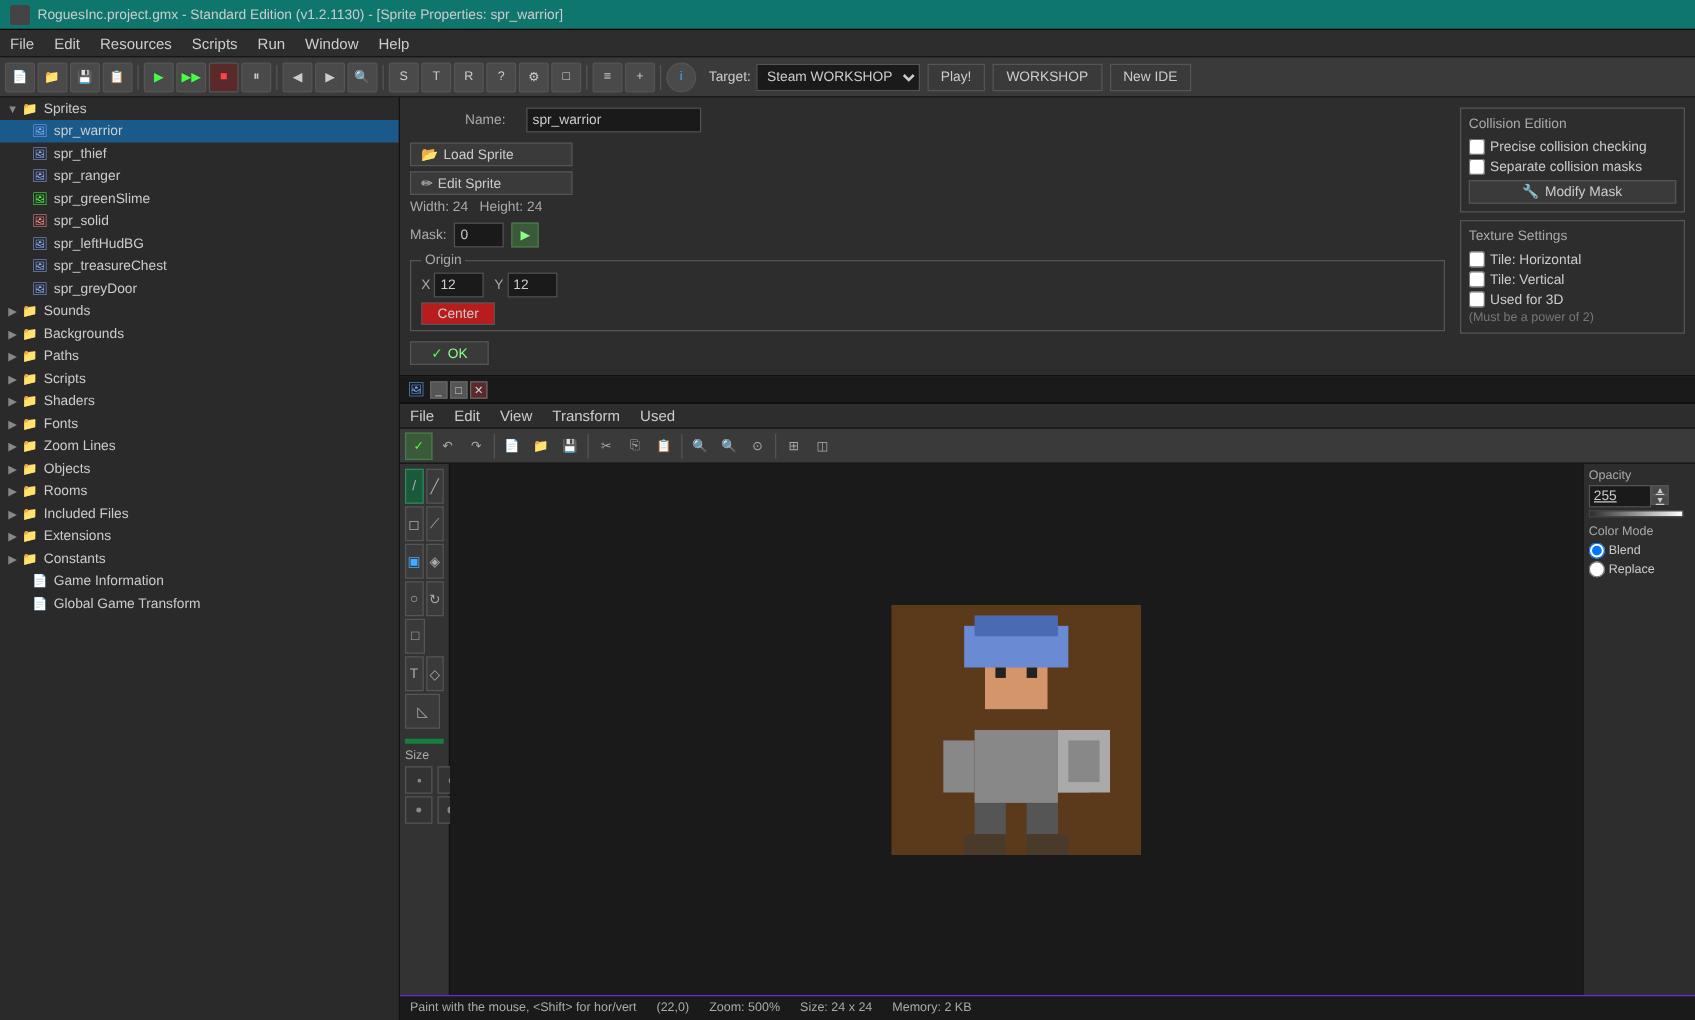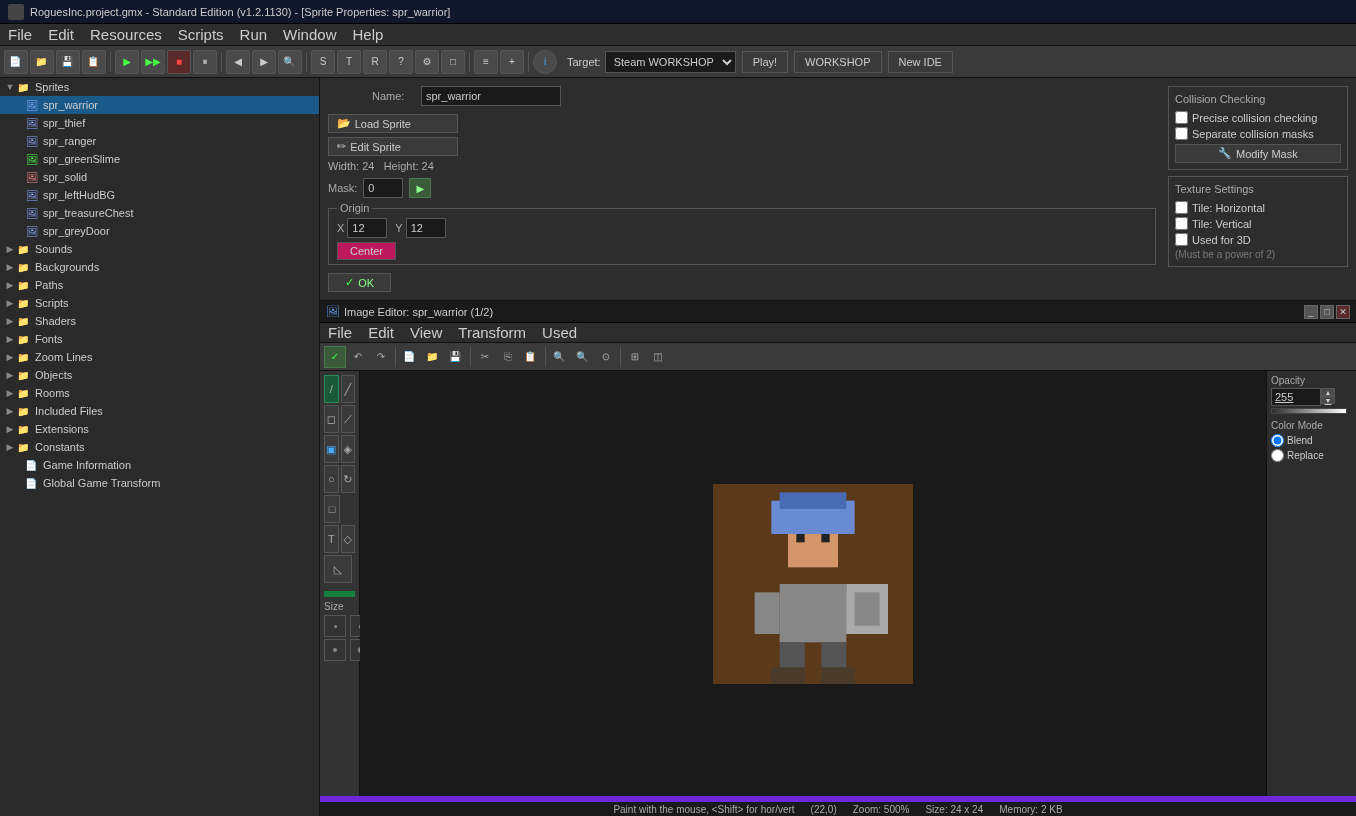--- a/index.html
+++ b/index.html
@@ -1,24 +1,24 @@
 <!DOCTYPE html>
 <html><head>
   <meta charset="utf-8">
   <style>
     * { box-sizing: border-box; margin: 0; padding: 0; }
     body { background: #2d2d2d; color: #ccc; font-family: 'Segoe UI', Arial, sans-serif; font-size: 11px; overflow: hidden; width: 1356px; height: 816px; }
     
     
-    .title-bar { background: #0f172a; color: #ccc; height: 24px; display: flex; align-items: center; padding: 0 8px; font-size: 11px; border-bottom: 1px solid #000; }
+    .title-bar { background: #0f766e; color: #ccc; height: 24px; display: flex; align-items: center; padding: 0 8px; font-size: 11px; border-bottom: 1px solid #000; }
     .title-bar-icon { width: 16px; height: 16px; background: #444; border-radius: 2px; margin-right: 6px; display: inline-block; }
     
     
     .menu-bar { background: #2d2d2d; height: 22px; display: flex; align-items: center; border-bottom: 1px solid #111; }
-    .menu-item { padding: 0 8px; height: 100%; display: flex; align-items: center; cursor: pointer; font-size: 15px; color: #ccc; }
+    .menu-item { padding: 0 8px; height: 100%; display: flex; align-items: center; cursor: pointer; font-size: 12px; color: #ccc; }
     
     
     .toolbar { background: #3a3a3a; height: 32px; display: flex; align-items: center; padding: 0 4px; border-bottom: 1px solid #111; gap: 2px; }
     .toolbar-btn { width: 24px; height: 24px; background: #4a4a4a; border: 1px solid #555; border-radius: 2px; display: flex; align-items: center; justify-content: center; cursor: pointer; font-size: 10px; color: #ccc; }
     .toolbar-sep { width: 1px; height: 20px; background: #555; margin: 0 2px; }
     .toolbar-target { display: flex; align-items: center; margin-left: 8px; gap: 4px; font-size: 11px; }
     .toolbar-select { background: #1a1a1a; border: 1px solid #555; color: #ccc; padding: 2px 4px; font-size: 11px; height: 22px; }
     .toolbar-play-btn { background: #3a3a3a; border: 1px solid #555; color: #ccc; padding: 2px 10px; font-size: 11px; height: 22px; cursor: pointer; margin-left: 4px; }
     
     
@@ -40,21 +40,21 @@
     .sprite-name-input { background: #1a1a1a; border: 1px solid #555; color: #ccc; padding: 1px 4px; font-size: 11px; width: 140px; height: 20px; }
     .sprite-btn { background: #3a3a3a; border: 1px solid #555; color: #ccc; padding: 2px 8px; font-size: 11px; cursor: pointer; display: flex; align-items: center; gap: 4px; margin-bottom: 4px; width: 130px; }
     .sprite-info { font-size: 11px; color: #aaa; margin-top: 4px; }
     .sprite-show-row { display: flex; align-items: center; gap: 6px; margin-top: 6px; }
     .sprite-show-input { background: #1a1a1a; border: 1px solid #555; color: #ccc; width: 40px; padding: 1px 4px; font-size: 11px; height: 20px; }
     .arrow-btn { background: #3a5a3a; border: 1px solid #4a7a4a; color: #8f8; width: 22px; height: 20px; display: flex; align-items: center; justify-content: center; cursor: pointer; font-size: 10px; }
     .origin-row { display: flex; align-items: center; gap: 8px; }
     .origin-coord { display: flex; align-items: center; gap: 3px; }
     .coord-label { color: #aaa; font-size: 11px; }
     .coord-input { background: #1a1a1a; border: 1px solid #555; color: #ccc; width: 40px; padding: 1px 4px; font-size: 11px; height: 20px; }
-    .center-btn { background: #be185d; border: 1px solid #555; color: #ccc; padding: 2px 12px; font-size: 11px; cursor: pointer; margin-top: 4px; }
+    .center-btn { background: #b91c1c; border: 1px solid #555; color: #ccc; padding: 2px 12px; font-size: 11px; cursor: pointer; margin-top: 4px; }
     .ok-btn { background: #3a3a3a; border: 1px solid #555; color: #8f8; padding: 2px 16px; font-size: 11px; cursor: pointer; margin-top: 8px; display: flex; align-items: center; gap: 4px; }
     
     
     .collision-panel { border: 1px solid #555; padding: 6px; width: 180px; }
     .panel-title { color: #aaa; font-size: 11px; margin-bottom: 6px; }
     .checkbox-row { display: flex; align-items: center; gap: 4px; margin-bottom: 3px; font-size: 11px; }
     .modify-btn { background: #3a3a3a; border: 1px solid #555; color: #ccc; padding: 2px 8px; font-size: 11px; cursor: pointer; margin-top: 4px; width: 100%; display: flex; align-items: center; gap: 4px; justify-content: center; }
     
     
     .texture-panel { border: 1px solid #555; padding: 6px; width: 180px; }
@@ -328,21 +328,21 @@
           <button class="center-btn">Center</button>
         </fieldset>
         <button class="ok-btn">
           <span style="color:#4f4;">✓</span>
           <span>OK</span>
         </button>
       </div>
 
       <div style="display:flex; flex-direction:column; gap:6px;">
         <div class="collision-panel">
-          <div class="panel-title">Collision Checking</div>
+          <div class="panel-title">Collision Edition</div>
           <div class="checkbox-row">
             <input type="checkbox" style="">
             <span>Precise collision checking</span>
           </div>
           <div class="checkbox-row">
             <input type="checkbox" style="">
             <span>Separate collision masks</span>
           </div>
           <button class="modify-btn">
             <span>🔧</span>
@@ -365,21 +365,20 @@
             <span>Used for 3D</span>
           </div>
           <div style="color:#777; font-size:10px; margin-top:2px;">(Must be a power of 2)</div>
         </div>
       </div>
     </div>
 
     <div class="image-editor">
       <div class="image-editor-titlebar">
         <span style="color:#6af; margin-right:4px;">🖼</span>
-        <span class="image-editor-title">Image Editor: spr_warrior (1/2)</span>
         <div class="window-controls">
           <div class="window-ctrl">_</div>
           <div class="window-ctrl">□</div>
           <div class="window-ctrl" style="background:#5a2a2a;">✕</div>
         </div>
       </div>
 
       <div class="image-editor-menubar">
         <span class="menu-item">File</span>
         <span class="menu-item">Edit</span>
@@ -434,21 +433,21 @@
             <div class="ie-btn"></div>
           </div>
           <div style="display:flex; gap:2px;">
             <div class="tool-btn">T</div>
             <div class="tool-btn">◇</div>
           </div>
           <div style="display:flex; gap:2px;">
             <div class="tool-btn">◺</div>
           </div>
 
-          <div style="margin-top:6px; border-top:6px solid #15803d; padding-top:4px;">
+          <div style="margin-top:6px; border-top:4px solid #15803d; padding-top:4px;">
             <div style="color:#aaa; font-size:10px; margin-bottom:3px;">Size</div>
             <div class="size-grid">
               <div class="size-dot">
                   <div class="size-dot-inner" style="width:3px;height:3px;"></div>
                 </div>
               <div class="size-dot">
                   <div class="size-dot-inner" style="width:5px;height:5px;"></div>
                 </div>
               <div class="size-dot">
                   <div class="size-dot-inner" style="width:7px;height:7px;"></div>
@@ -517,21 +516,21 @@
               <span>Blend</span>
             </div>
             <div class="radio-row">
               <input type="radio" name="colormode" style="">
               <span>Replace</span>
             </div>
           </div>
         </div>
       </div>
 
-      <div style="background:#1a1a1a; height:20px; display:flex; align-items:center; padding:0 8px; gap:16px; font-size:10px; color:#aaa; border-top:6px solid #6d28d9;justify-content:center;">
+      <div style="background:#1a1a1a; height:20px; display:flex; align-items:center; padding:0 8px; gap:16px; font-size:10px; color:#aaa; border-top:1px solid #6d28d9;">
         <span>Paint with the mouse, &lt;Shift&gt; for hor/vert</span>
         <span>(22,0)</span>
         <span>Zoom: 500%</span>
         <span>Size: 24 x 24</span>
         <span>Memory: 2 KB</span>
       </div>
     </div>
   </div>
 </div>
 

